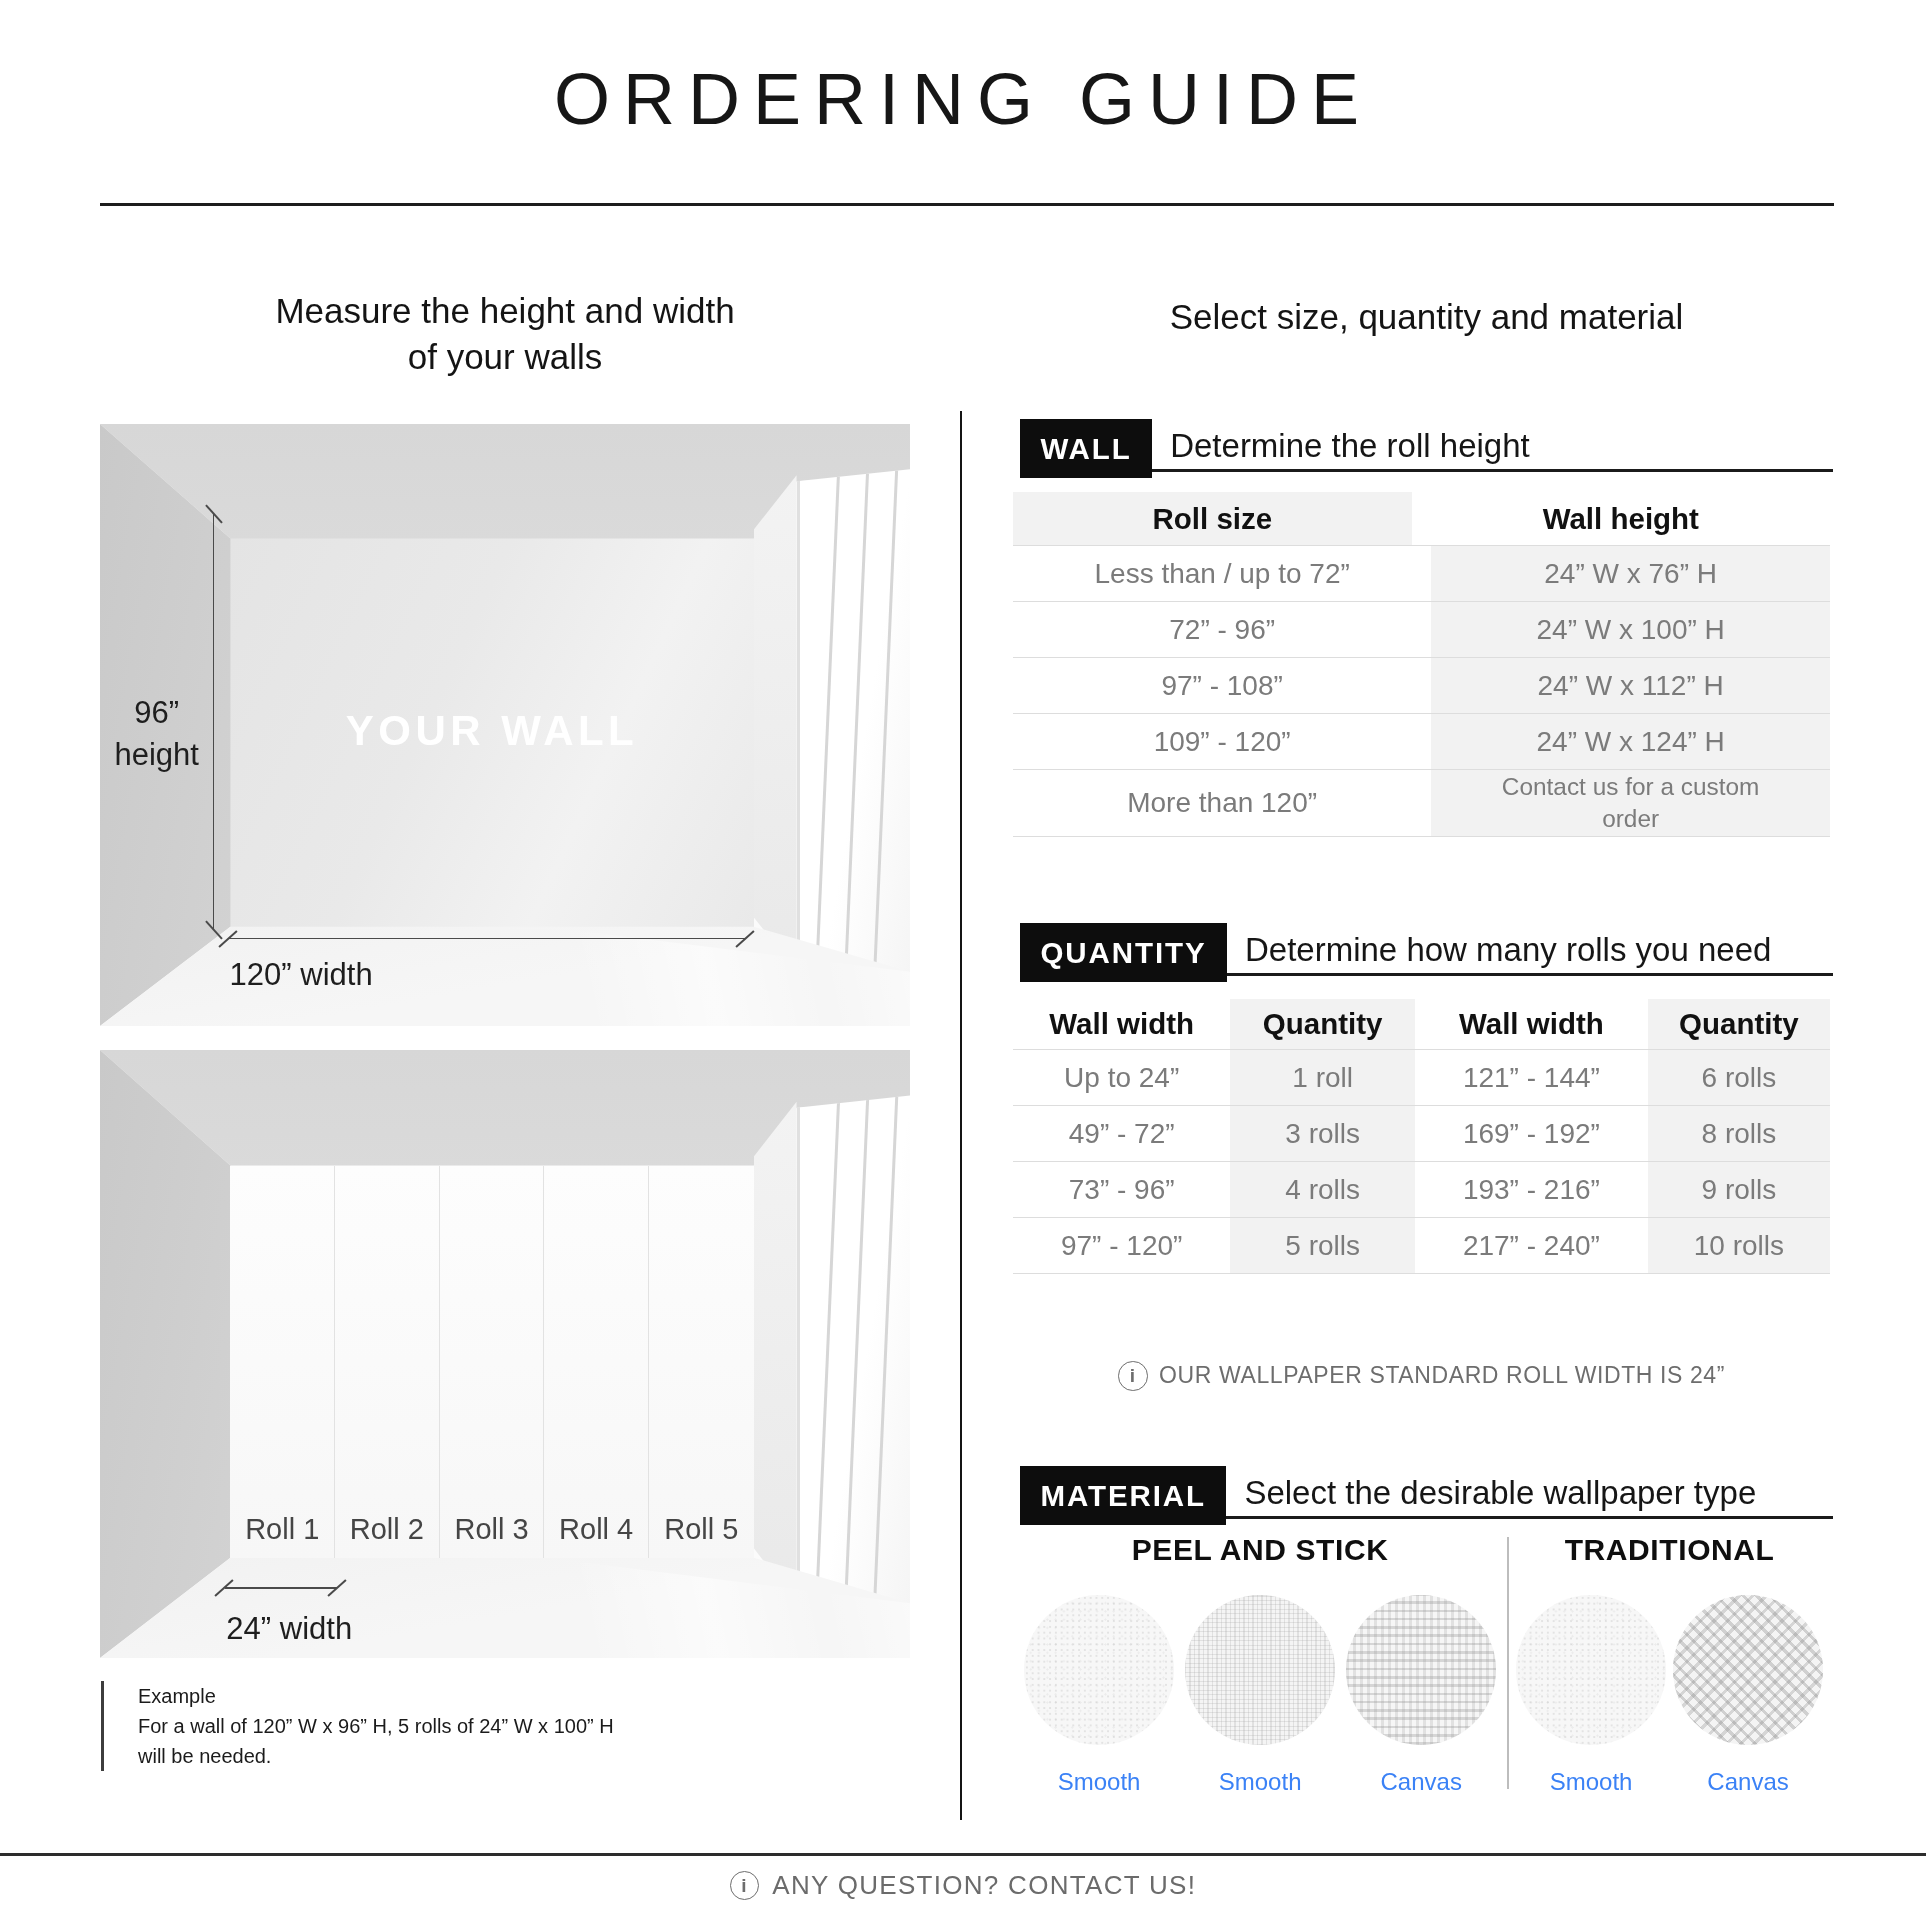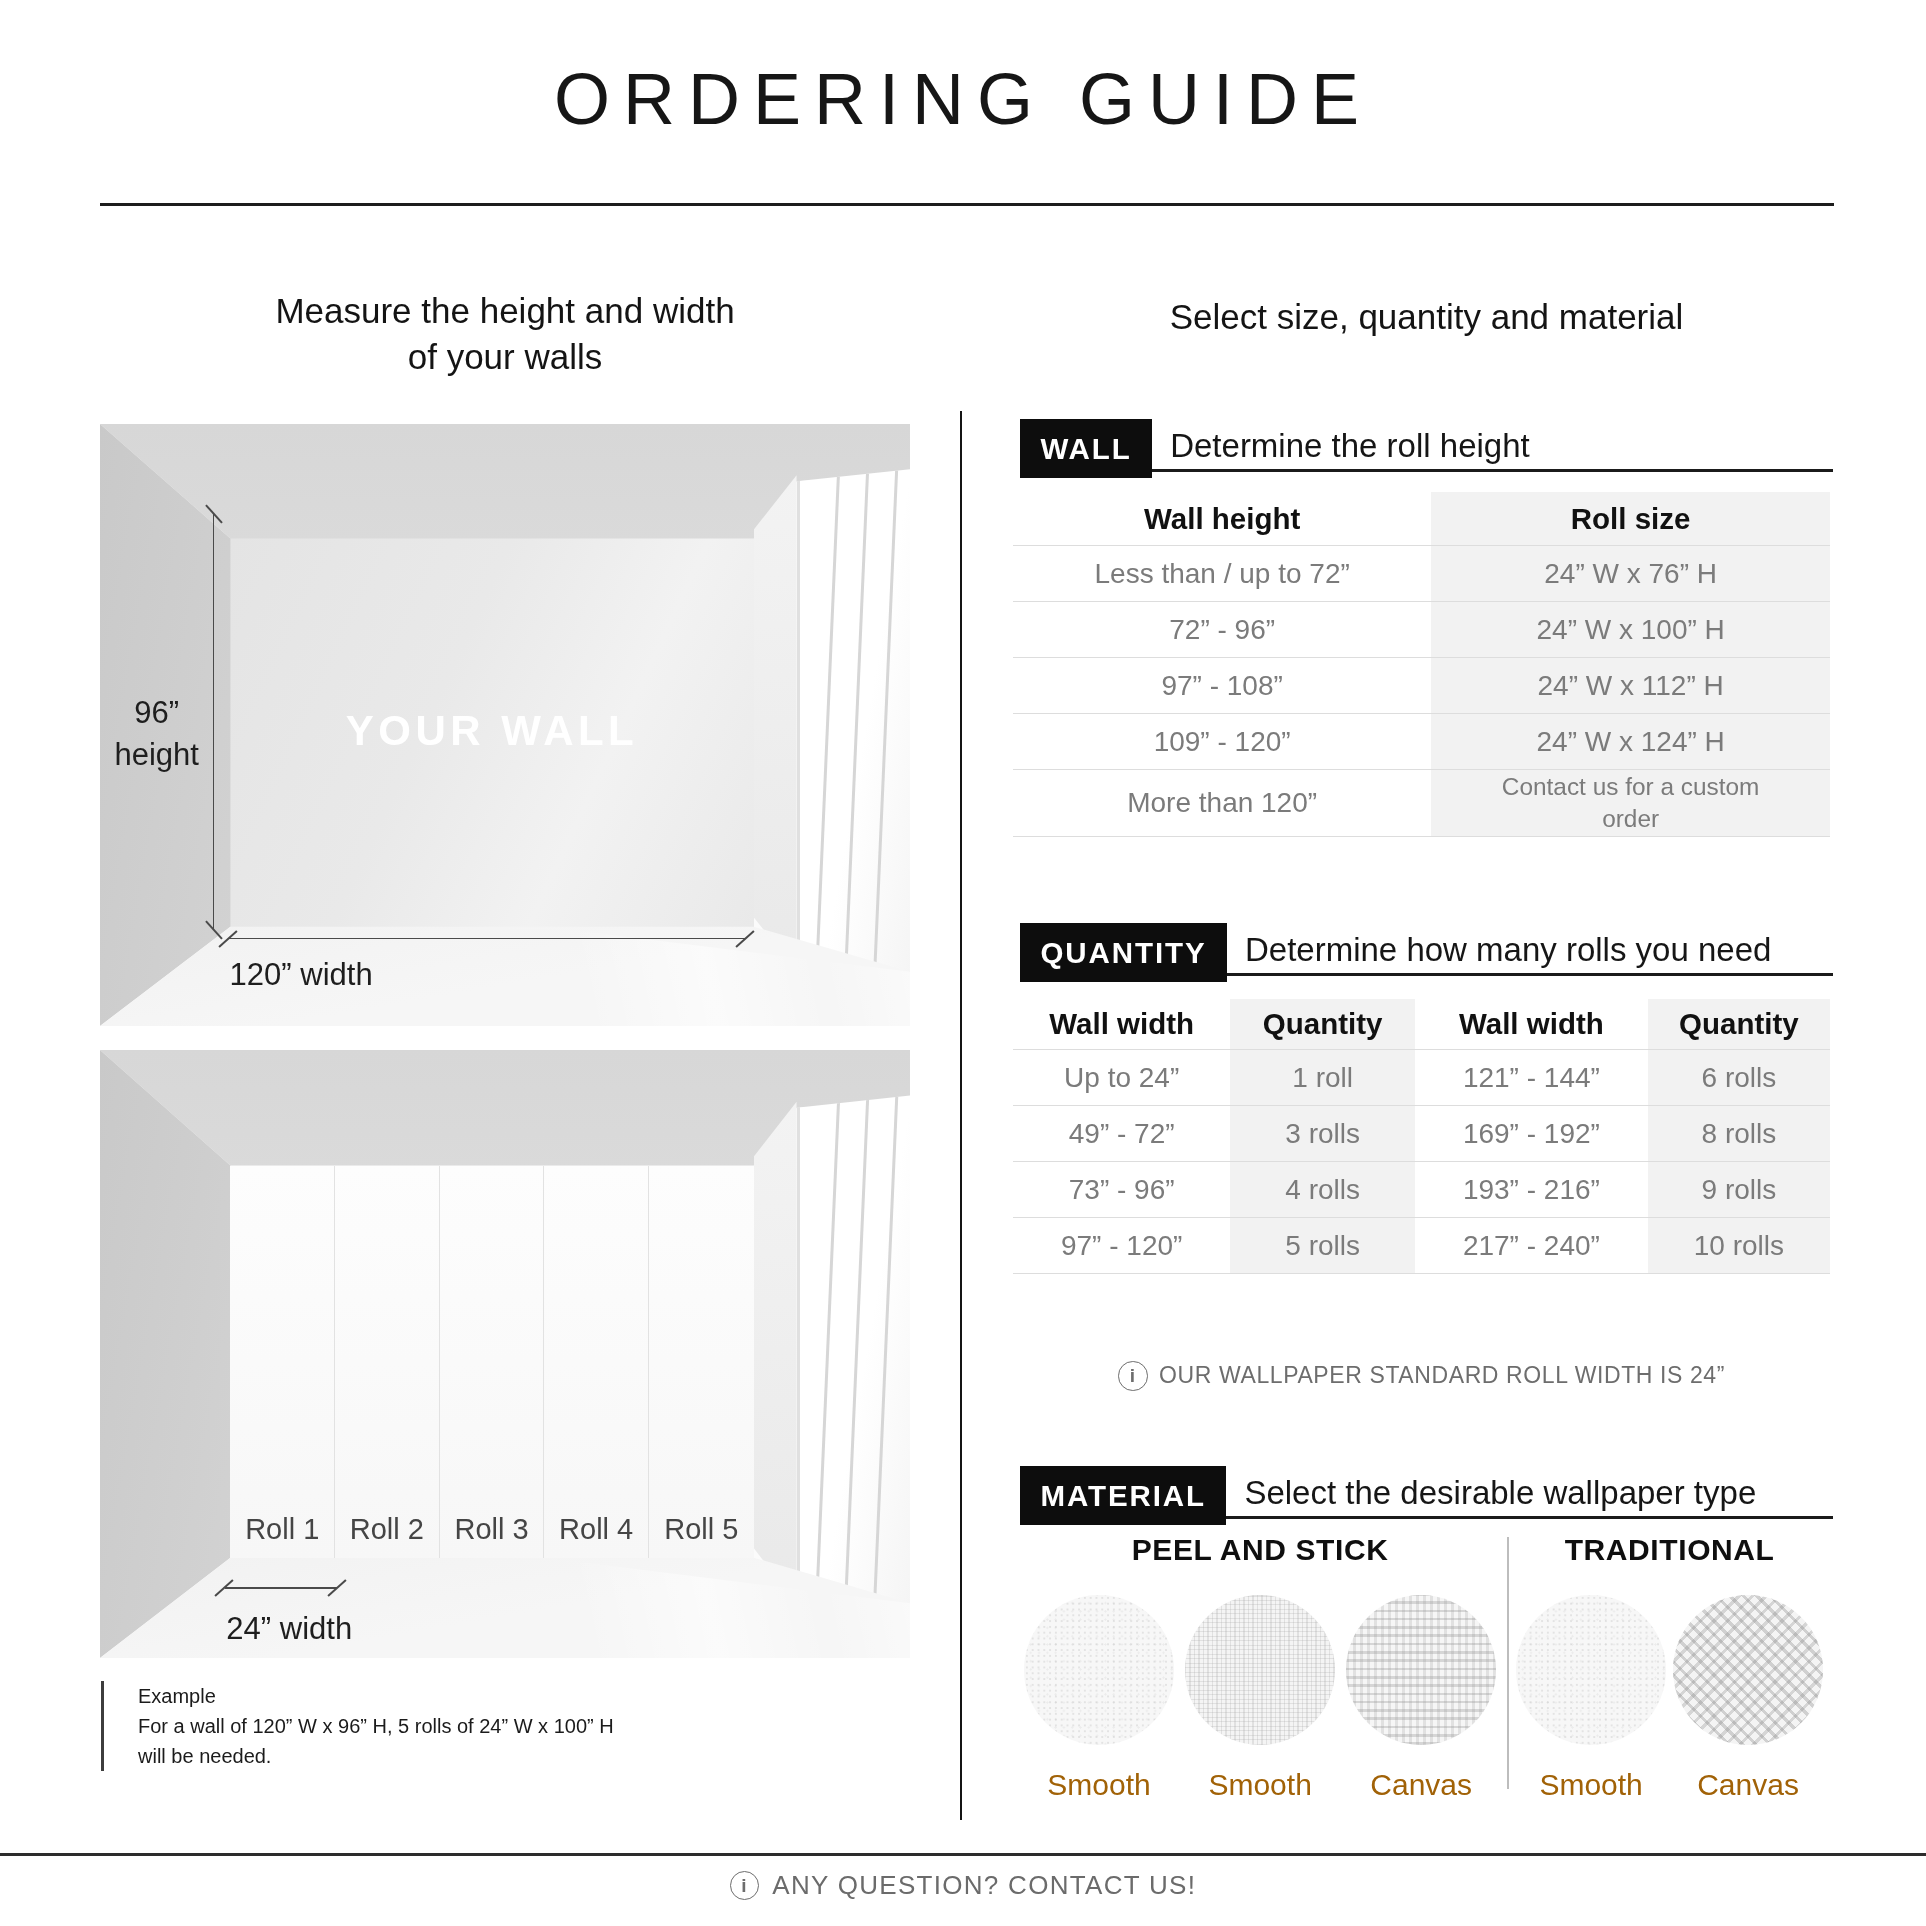--- a/index.html
+++ b/index.html
@@ -128,21 +128,21 @@
       background-size:5.8px 5.8px, 8.3px 8.3px; background-position:0 0, 2.6px 3.9px; }
   .tex-fabric { background-color:#f4f4f4;
       background-image:repeating-linear-gradient(0deg, rgba(165,165,165,.25) 0 1.3px, transparent 1.3px 4.5px),
                        repeating-linear-gradient(90deg, rgba(165,165,165,.25) 0 1.3px, transparent 1.3px 4.5px); }
   .tex-canvas { background-color:#f6f6f6;
       background-image:repeating-linear-gradient(0deg, rgba(140,140,140,.30) 0 2.6px, transparent 2.6px 8.3px),
                        repeating-linear-gradient(90deg, rgba(150,150,150,.22) 0 2.6px, transparent 2.6px 7px); }
   .tex-canvas-coarse { background-color:#f4f4f4;
       background-image:repeating-linear-gradient(45deg, rgba(125,125,125,.30) 0 3.2px, transparent 3.2px 9.6px),
                        repeating-linear-gradient(-45deg, rgba(125,125,125,.26) 0 3.2px, transparent 3.2px 9.6px); }
-  .swatch-label { margin-top:23px; font-size:30px; font-weight:500; color:#a16207; }
+  .swatch-label { margin-top:23px; font-size:24px; font-weight:500; color:#3b82f6; }
 
   
   .footer-line { position:absolute; left:0; right:0; top:1853px; height:2.6px; background:#2c2c2c; }
   .footer { position:absolute; left:0; right:0; top:1870px; display:flex; align-items:center;
             justify-content:center; gap:13px; font-size:26px; color:#6b6b6b; letter-spacing:1.3px; }
 </style>
 </head>
 <body>
 
 <div class="page">
@@ -218,22 +218,22 @@
   </div>
 
   <div class="right-heading">Select size, quantity and material</div>
 
   <div class="sec-head size-head">
     <span class="sec-label">WALL</span>
     <span class="sec-sub">Determine the roll height</span>
   </div>
   <div class="tbl size-table">
     <div class="t-row head">
+      <div class="t-cell th c2 shade">Roll size</div>
       <div class="t-cell th c1">Wall height</div>
-      <div class="t-cell th c2 shade">Roll size</div>
     </div>
     <div class="t-row">
       <div class="t-cell td c1">Less than / up to 72”</div>
       <div class="t-cell td c2 shade">24” W x 76” H</div>
     </div>
     <div class="t-row">
       <div class="t-cell td c1">72” - 96”</div>
       <div class="t-cell td c2 shade">24” W x 100” H</div>
     </div>
     <div class="t-row">

